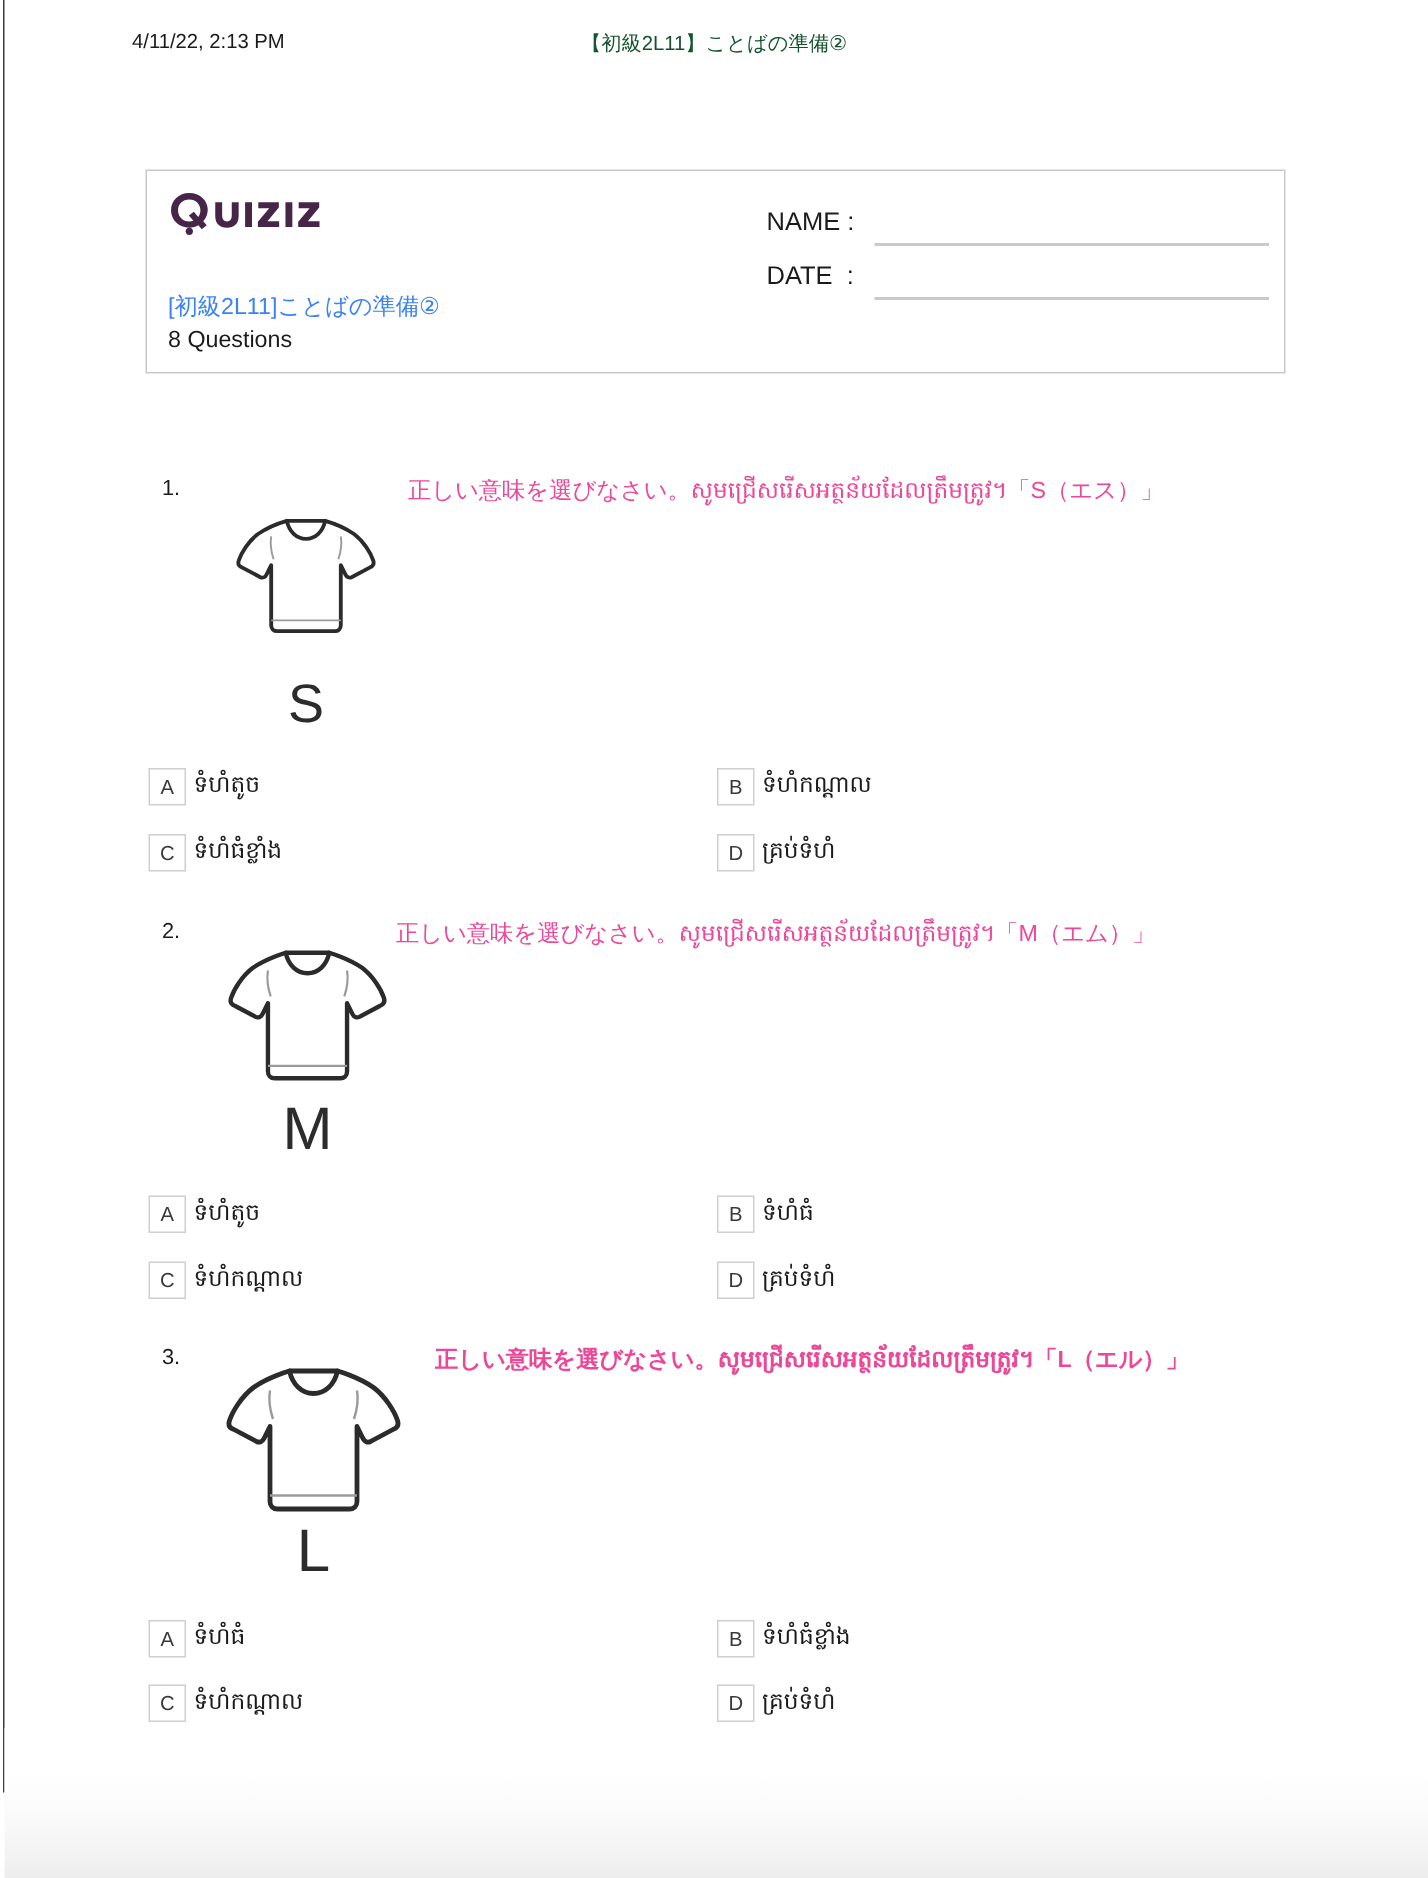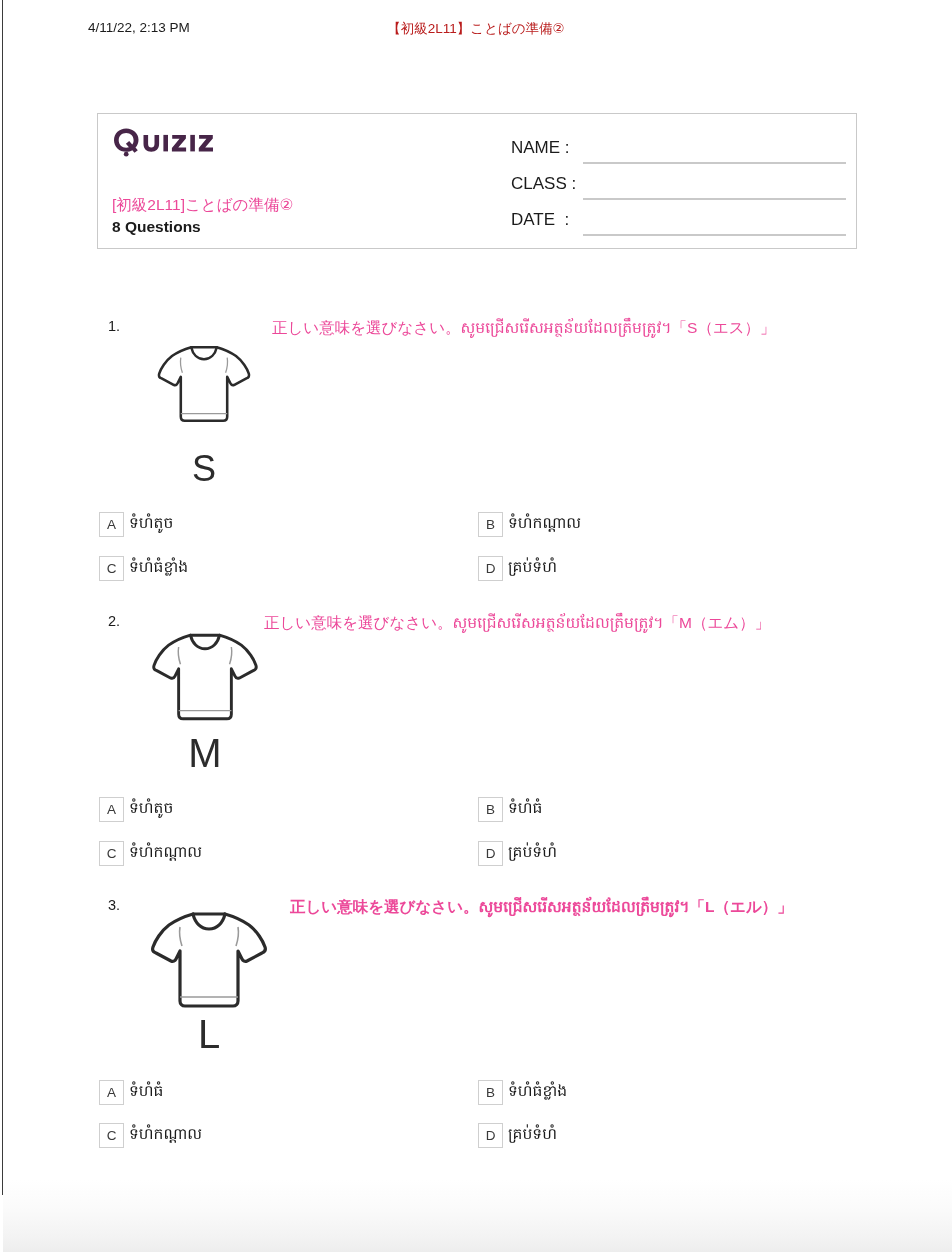--- a/index.html
+++ b/index.html
@@ -51,21 +51,21 @@
     letter-spacing: 0px;
     margin-left: 48px;
   }
   .print-header .ph-title {
     position: absolute;
     left: 0;
     top: 0;
     width: 952px;
     text-align: center;
     font-size: 13.5px;
-    color: #b91c1c;
+    color: #14532d;
   }
 
   
   .info-box {
     position: absolute;
     left: 97px;
     top: 113px;
     width: 760px;
     height: 136px;
     border: 1px solid #c9c9c9;
@@ -80,32 +80,31 @@
     display: flex;
     align-items: center;
   }
   .logo svg { display: block; }
 
   .quiz-title {
     position: absolute;
     left: 14px;
     top: 80px;
     font-size: 15.5px;
-    color: #ec4899;
+    color: #3b82f6;
     line-height: 21px;
     white-space: nowrap;
   }
   .quiz-count {
     position: absolute;
     left: 14px;
     top: 102px;
     font-size: 15.5px;
     color: #1b1b1b;
     line-height: 21px;
-    font-weight: bold;
   }
 
   .fields {
     position: absolute;
     left: 413px;
     top: 22px;
     width: 333px;
     text-decoration: underline;
   }
   .field-row {
@@ -223,24 +222,20 @@
 
   <div class="quiz-title">[初級2L11]ことばの準備②</div>
   <div class="quiz-count">8 Questions</div>
 
   <div class="fields">
     <div class="field-row">
       <span class="field-label">NAME :</span>
       <span class="field-line"></span>
     </div>
     <div class="field-row">
-      <span class="field-label">CLASS :</span>
-      <span class="field-line"></span>
-    </div>
-    <div class="field-row">
       <span class="field-label">DATE  :</span>
       <span class="field-line"></span>
     </div>
   </div>
 </div>
 
 <div class="question" style="top:318px;">
   <div class="q-num">1.</div>
   <div class="q-text" style="left:272px;">正しい意味を選びなさい。សូមជ្រើសរើសអត្ថន័យដែលត្រឹមត្រូវ។「S（エス）」</div>
   <div class="q-image" style="left:156px; top:22px;">

